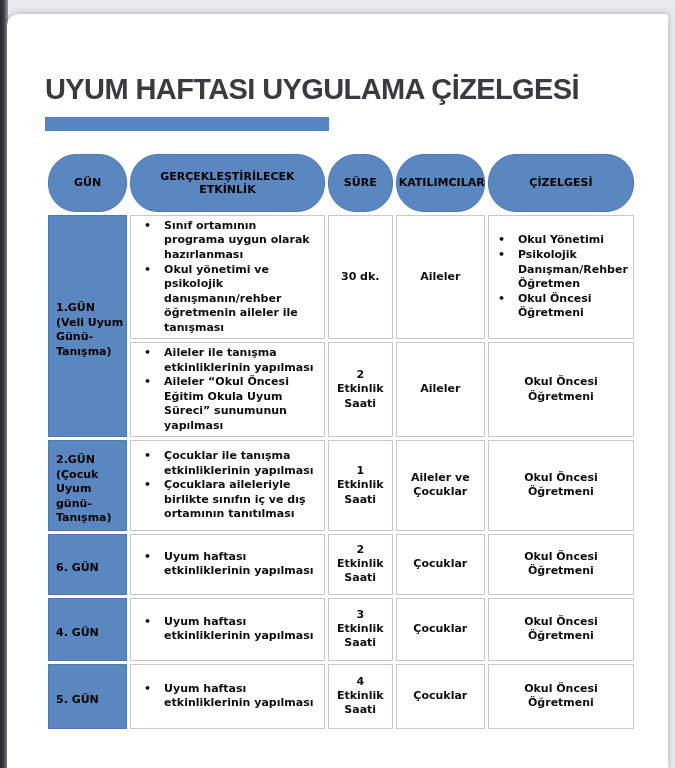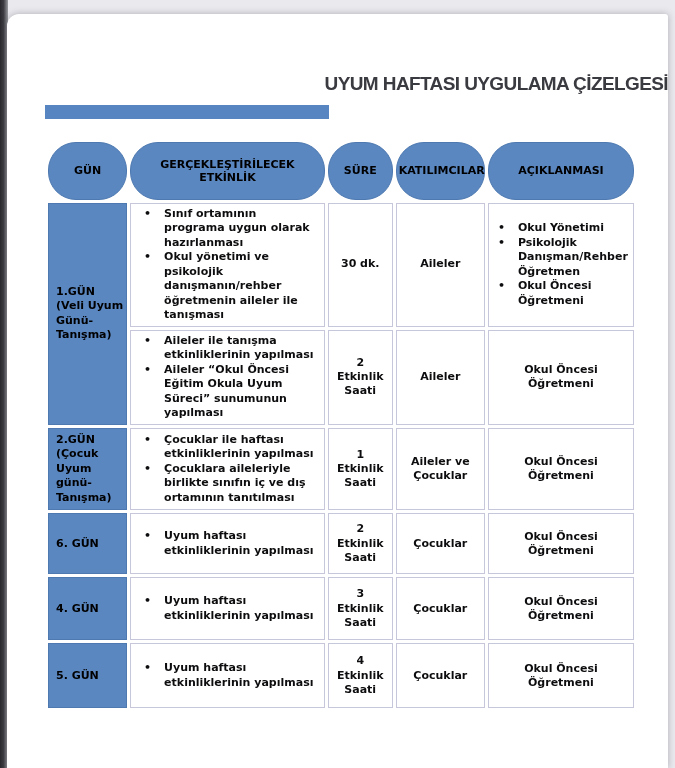--- a/index.html
+++ b/index.html
@@ -17,40 +17,40 @@
   .page{
     position:absolute;left:7px;top:14px;width:661px;height:754px;
     background:#ffffff;
     border-radius:12px 3px 0 0;
     box-shadow:0 0 7px rgba(60,60,70,.35);
   }
   .content{padding:58px 0 0 38px;}
   .page-title{
     margin:0;color:#3a3a41;
     font-family:"Liberation Sans","DejaVu Sans",sans-serif;
-    font-weight:bold;font-size:19px;line-height:1.24;letter-spacing:-0.6px;text-align:right;
+    font-weight:bold;font-size:29px;line-height:1.24;letter-spacing:-0.6px;
   }
   .accent-bar{margin-top:9px;width:284px;height:14px;background:#5685c1;}
 
   table.schedule{
     margin-top:20px;
     border-collapse:separate;border-spacing:3px;
     table-layout:fixed;width:592px;
     font-size:11px;font-weight:bold;color:#0d0d0f;
   }
   col.c1{width:78px;} col.c2{width:192px;} col.c3{width:64px;}
   col.c4{width:88px;} col.c5{width:144px;}
 
   th,td{vertical-align:middle;}
   th.blue,td.blue{
     background:#5b87c1;border:1px solid #4d79b0;
   }
   th.blue{height:52px;text-align:center;font-size:11px;color:#000;padding:2px;border-radius:28px;}
   td.day{
-    text-align:left;padding:4px 2px 4px 7px;
+    text-align:left;padding:12px 2px 4px 7px;
     white-space:pre-line;line-height:1.32;color:#000;
   }
   td.cell{
     background:#fff;border:1px solid #c7c7dc;
     text-align:center;padding:3px;line-height:1.3;
   }
   td.cell.dur{white-space:pre-line;}
   tr.r1a{height:100px;} tr.r1b{height:74px;} tr.r2{height:69px;}
   tr.r3{height:61px;} tr.r4{height:63px;} tr.r5{height:65px;}
 
@@ -81,21 +81,21 @@
             <col class="c3">
             <col class="c4">
             <col class="c5">
         </colgroup>
         <tbody>
             <tr>
           <th class="blue">GÜN</th>
           <th class="blue">GERÇEKLEŞTİRİLECEK ETKİNLİK</th>
           <th class="blue">SÜRE</th>
           <th class="blue">KATILIMCILAR</th>
-          <th class="blue">AÇIKLANMASI</th>
+          <th class="blue">ÇİZELGESİ</th>
         </tr>
 
         <tr class="r1a">
           <td class="blue day" rowspan="2">1.GÜN
 (Veli Uyum
 Günü-
 Tanışma)</td>
           <td class="cell">
             <ul class="blist">
               <li>Sınıf ortamının programa uygun olarak hazırlanması</li>
@@ -125,21 +125,21 @@
           <td class="cell">Aileler</td>
           <td class="cell">Okul Öncesi Öğretmeni</td>
         </tr>
 
         <tr class="r2">
           <td class="blue day">2.GÜN (Çocuk
 Uyum günü-
 Tanışma)</td>
           <td class="cell">
             <ul class="blist">
-              <li>Çocuklar ile haftası etkinliklerinin yapılması</li>
+              <li>Çocuklar ile tanışma etkinliklerinin yapılması</li>
               <li>Çocuklara aileleriyle birlikte sınıfın iç ve dış ortamının tanıtılması</li>
             </ul>
           </td>
           <td class="cell dur">1 Etkinlik
 Saati</td>
           <td class="cell dur">Aileler ve
 Çocuklar</td>
           <td class="cell">Okul Öncesi Öğretmeni</td>
         </tr>
 

